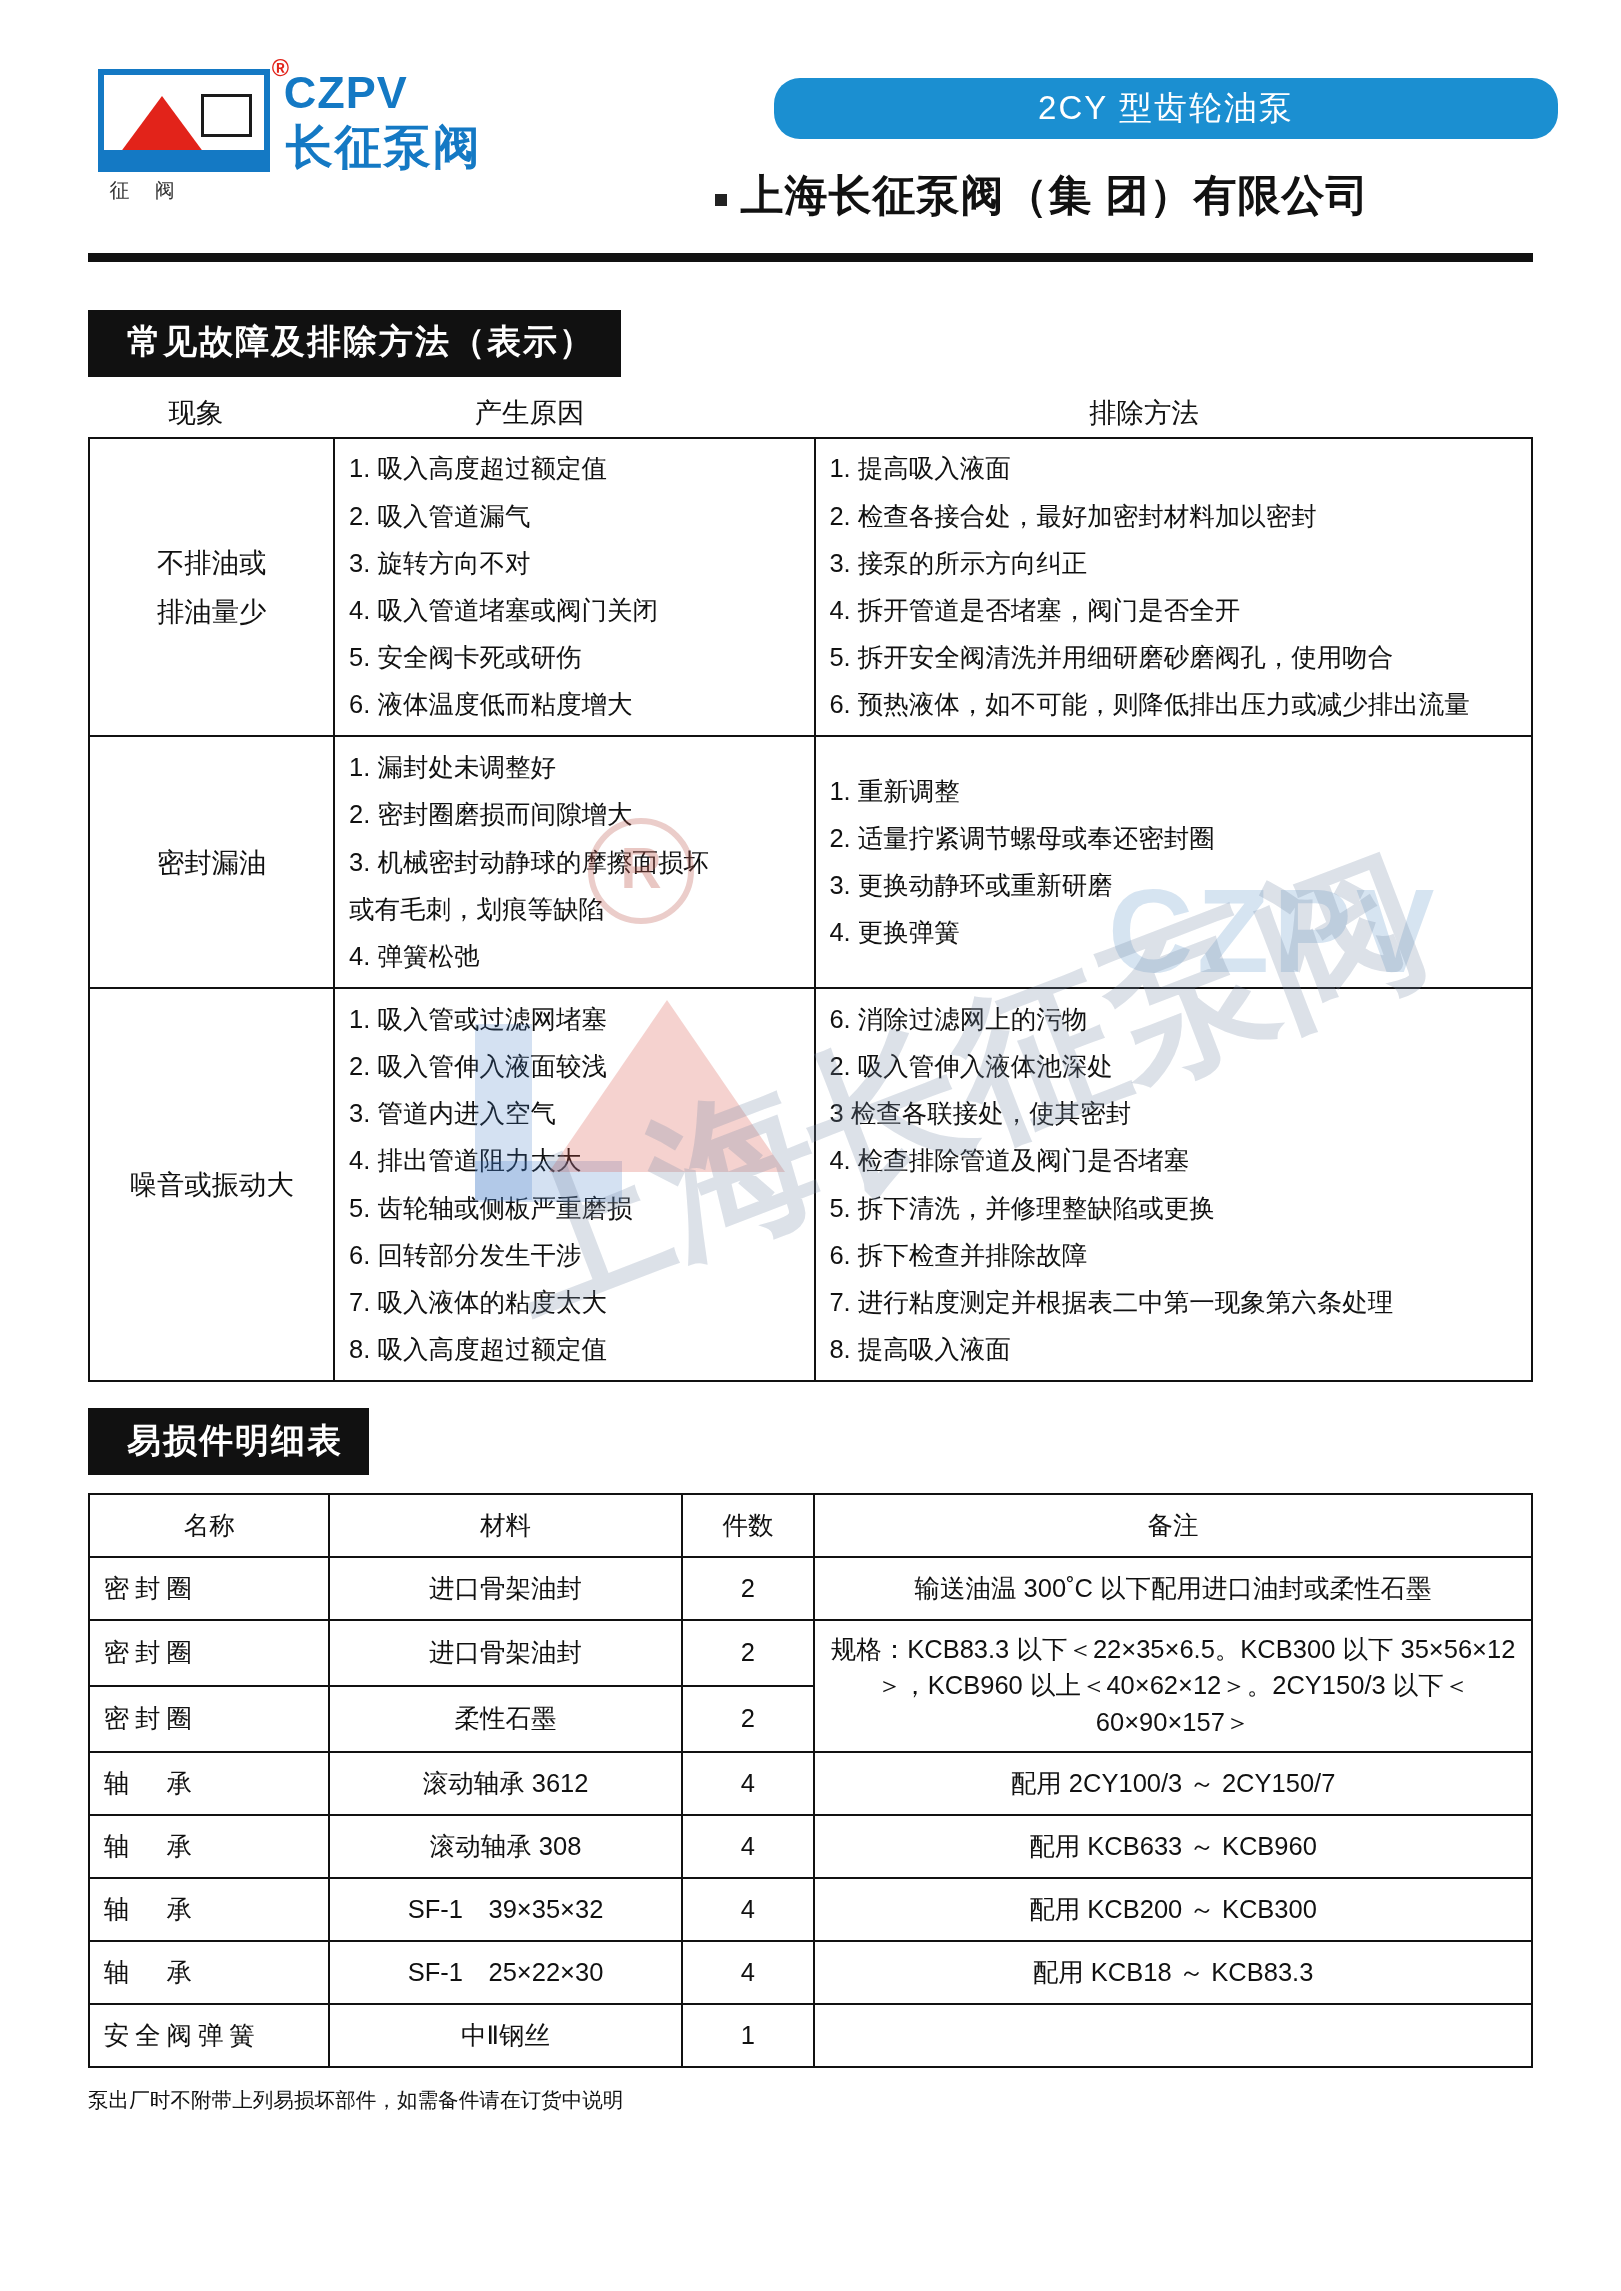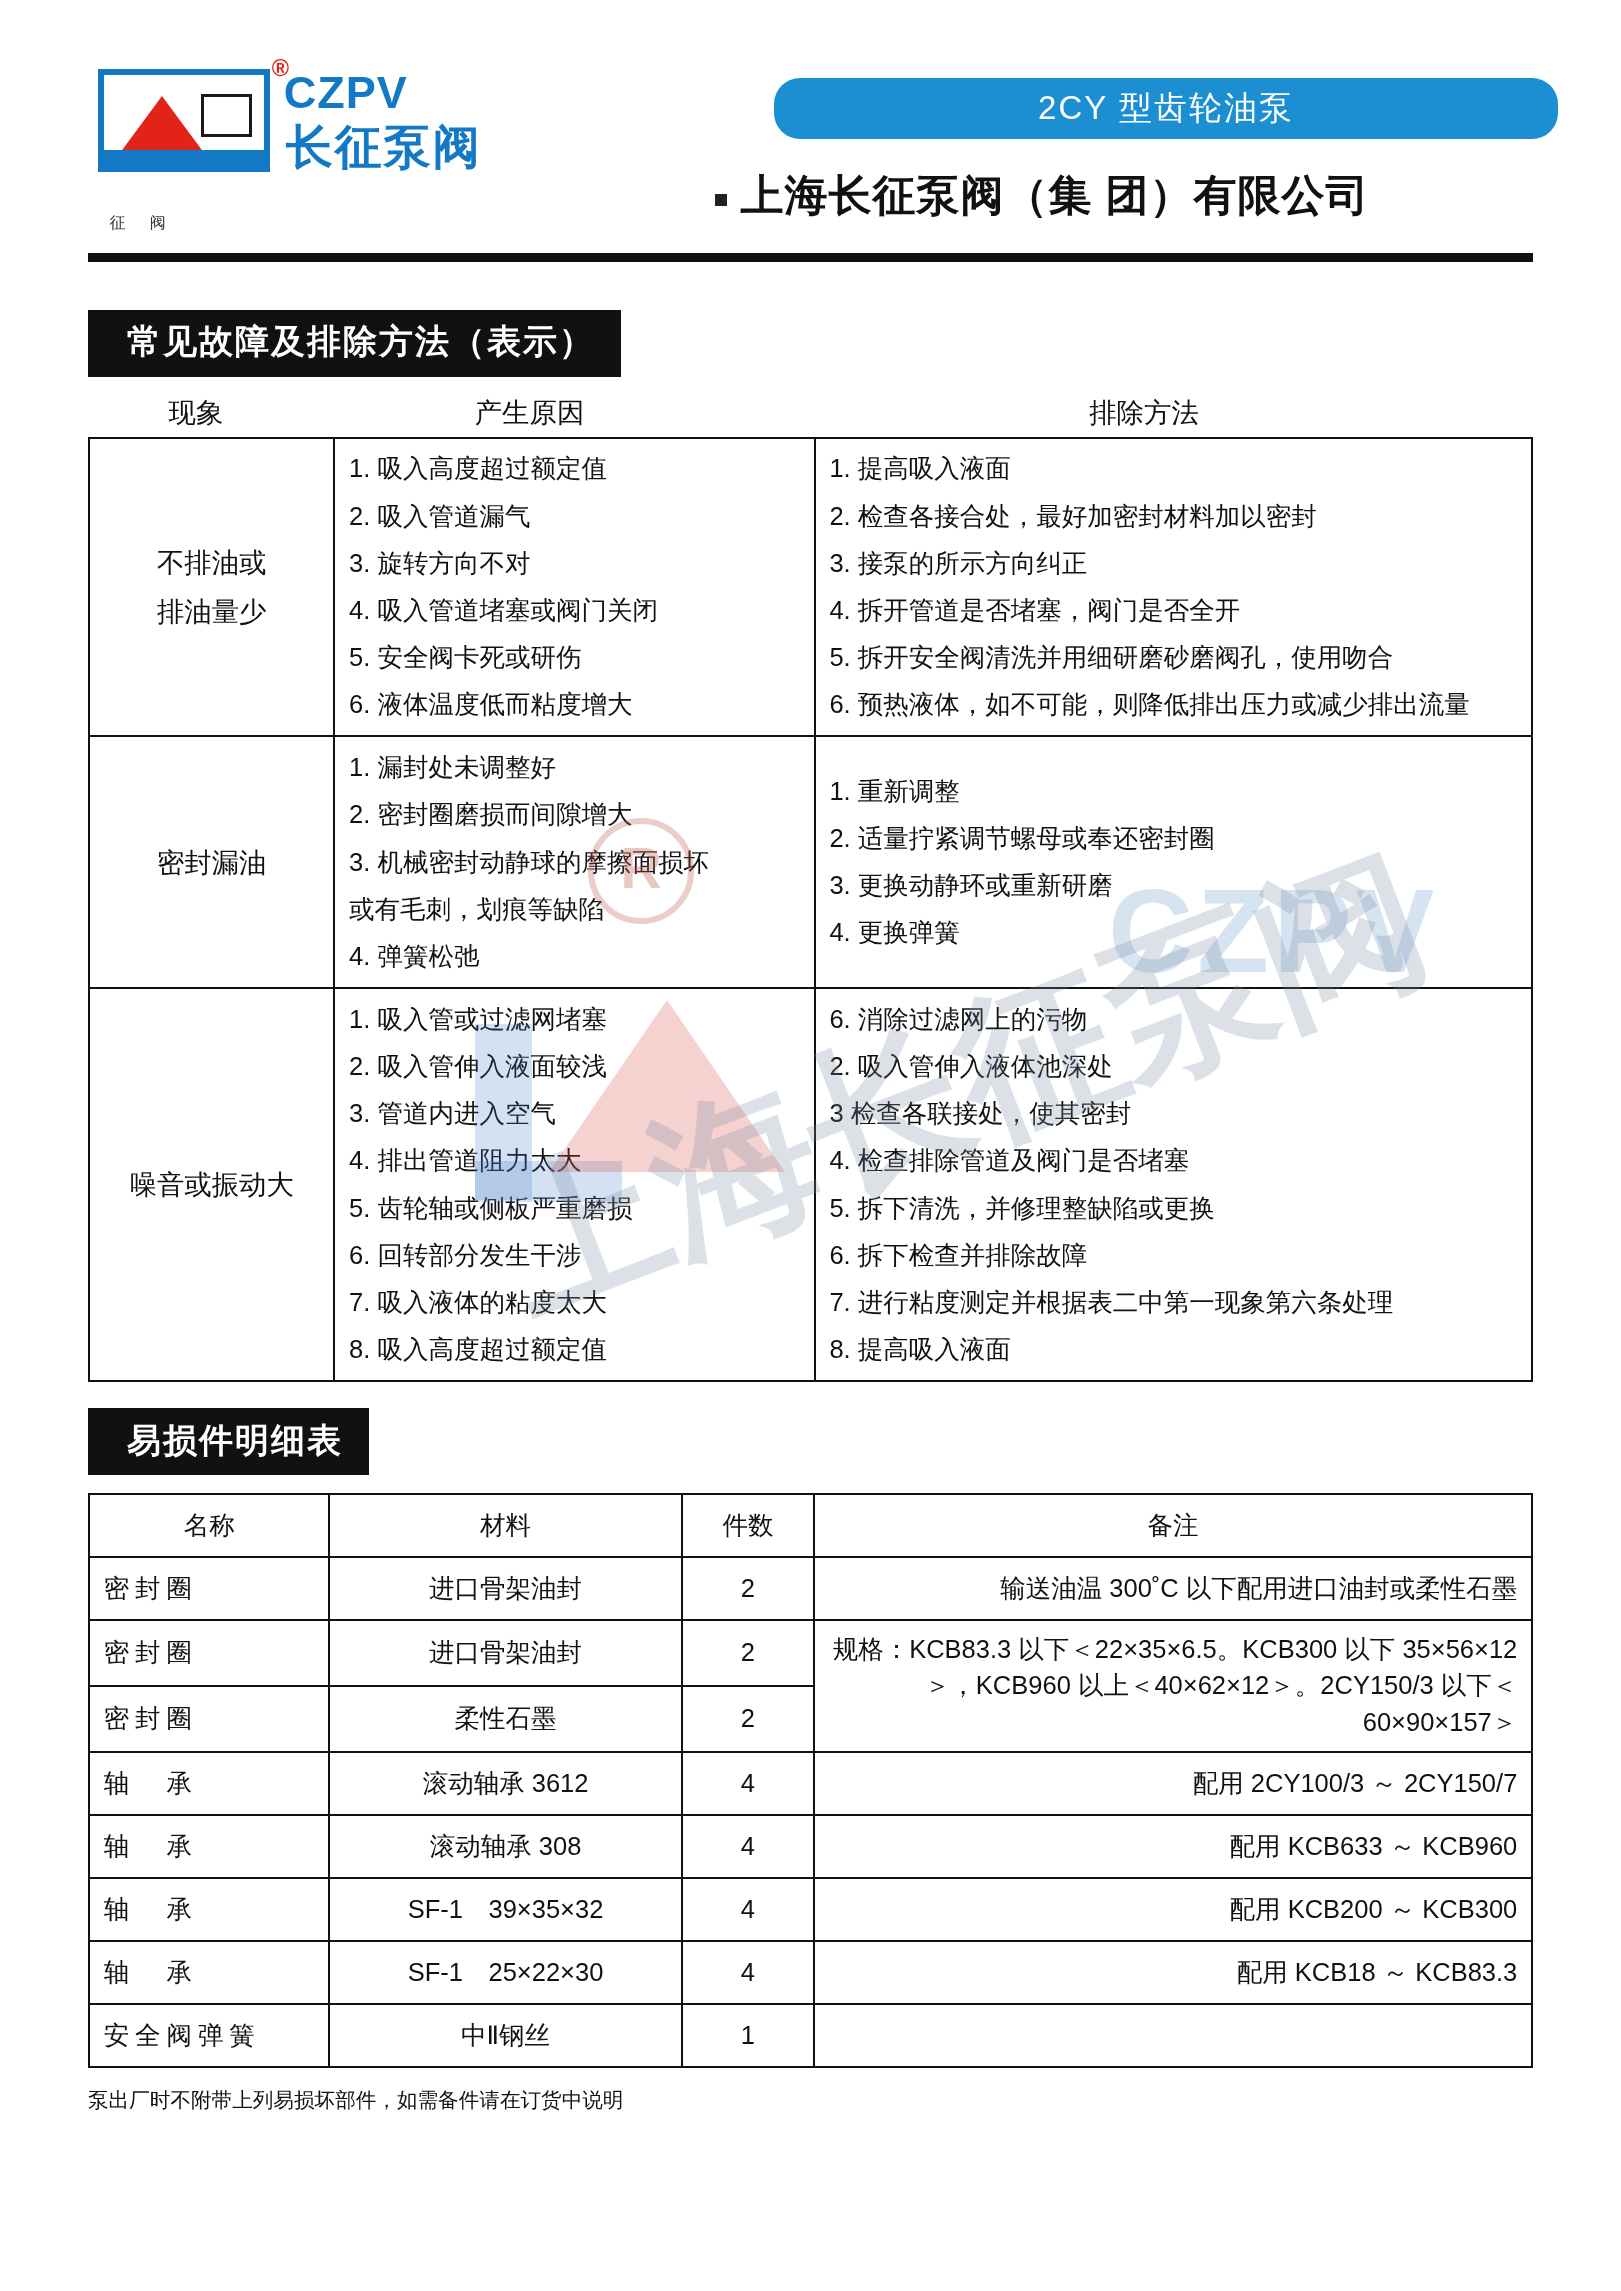--- a/index.html
+++ b/index.html
@@ -97,24 +97,23 @@
     top: 57px;
     font-size: 47px;
     font-weight: bold;
     color: #1479c4;
     letter-spacing: 2px;
   }
   .logo-sub {
     position: absolute;
     left: 11.8px;
     top: 118px;
-    font-size: 16px;
+    font-size: 20px;
     color: #333;
     letter-spacing: 9.8px;
-    margin-top: 36px;
   }
 
   .title-bar {
     position: absolute;
     left: 686px;
     top: 78px;
     width: 784px;
     height: 61px;
     background: #1b8fd1;
     color: #ffffff;
@@ -215,21 +214,21 @@
     text-align: center;
     padding: 11.8px 7.8px;
   }
   .parts-table td {
     font-size: 27.4px;
     padding: 9.8px 11.8px;
   }
   .parts-table td.name { text-align: left; letter-spacing: 5.9px; }
   .parts-table td.mat  { text-align: center; }
   .parts-table td.qty  { text-align: center; }
-  .parts-table td.note { text-align: right; font-size: 25.5px; line-height: 1.45; }
+  .parts-table td.note { text-align: center; font-size: 25.5px; line-height: 1.45; }
   .col-name { width: 211px; }
   .col-mat  { width: 323px; }
   .col-qty  { width: 103px; }
 
   .footnote {
     margin-top: 18px;
     font-size: 20.6px;
     color: #111;
   }
 

